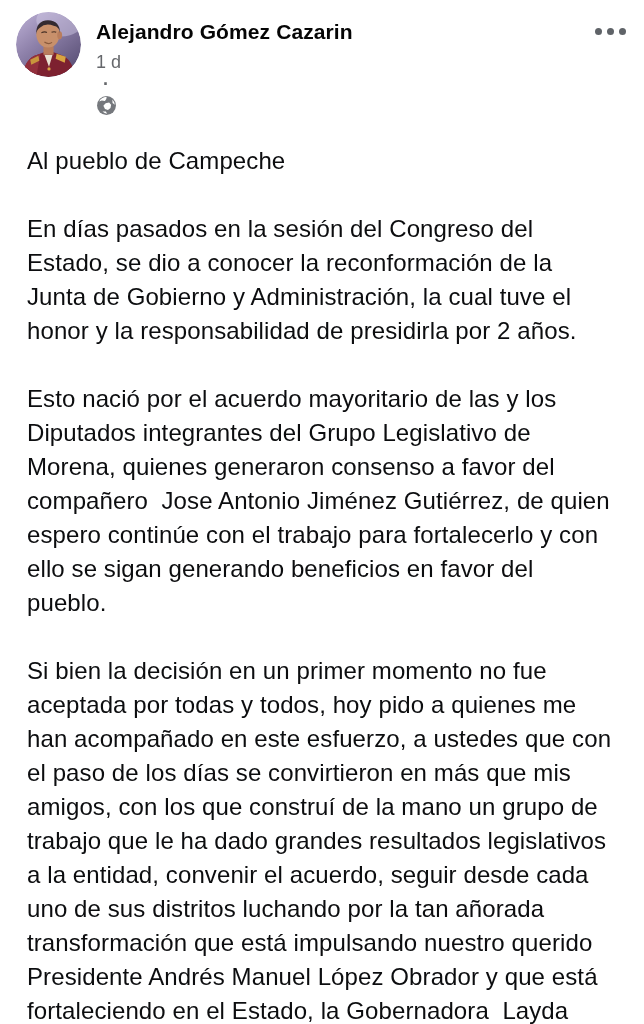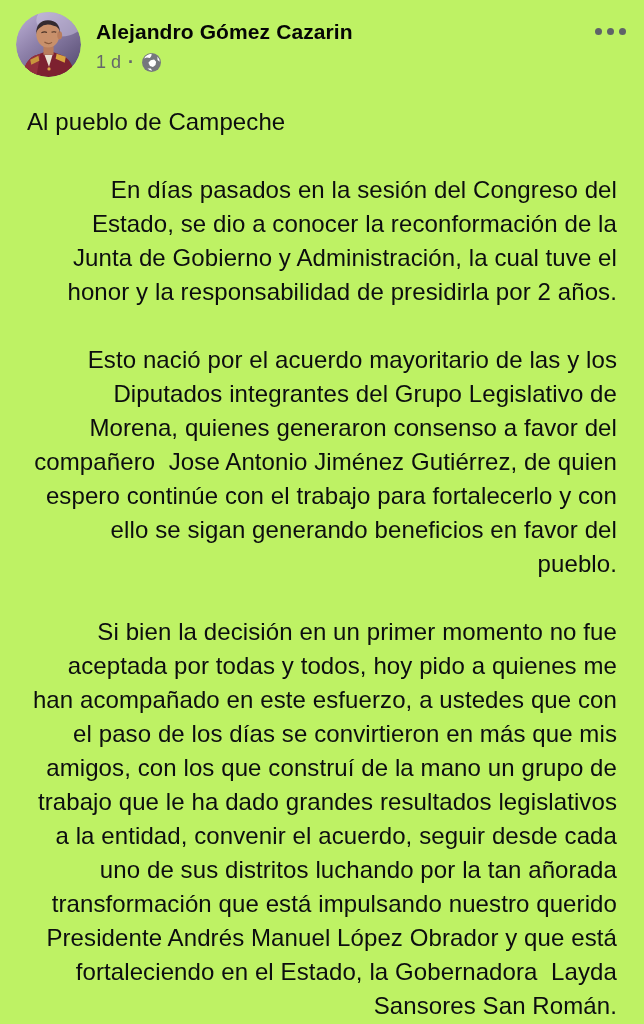--- a/index.html
+++ b/index.html
@@ -3,21 +3,21 @@
 <meta charset="utf-8">
 <style>
   * { box-sizing: border-box; margin: 0; padding: 0; }
   html, body { background: #e9ebee; }
   body { font-family: "Liberation Sans", "DejaVu Sans", sans-serif; }
 
   .page {
     position: relative;
     width: 644px;
     height: 1024px;
-    background: #bef264;
+    background: #ffffff;
     overflow: hidden;
     margin: 0 auto;
   }
 
   
   .post-header {
     display: flex;
     align-items: flex-start;
     padding: 12px 16px 0 16px;
     position: relative;
@@ -39,25 +39,26 @@
   .author-name {
     font-size: 21px;
     font-weight: 700;
     color: #050505;
     line-height: 26px;
     letter-spacing: 0.1px;
     cursor: pointer;
   }
   .meta-row {
     display: flex;
-    align-items: center;
+    align-items: flex-start;
     margin-top: 6px;
     color: #65676b;
     font-size: 18px;
     line-height: 22px;
+    flex-direction: column;
   }
   .meta-row .sep {
     margin: 0 7px;
     font-weight: 700;
   }
   .globe { display: inline-flex; width: 21px; height: 21px; }
   .globe svg { width: 100%; height: 100%; display: block; }
 
   .menu-button {
     position: absolute;
@@ -83,21 +84,20 @@
     font-size: 24px;
     line-height: 34px;
     letter-spacing: 0.1px;
   }
   .post-body p {
     white-space: pre-wrap;
     margin: 7px;
   }
   .post-body p + p {
     margin-top: 34px;
-    text-align: right;
   }
 </style>
 </head>
 <body>
 
 <div class="page">
 
   <header class="post-header">
 
     <div class="avatar">

